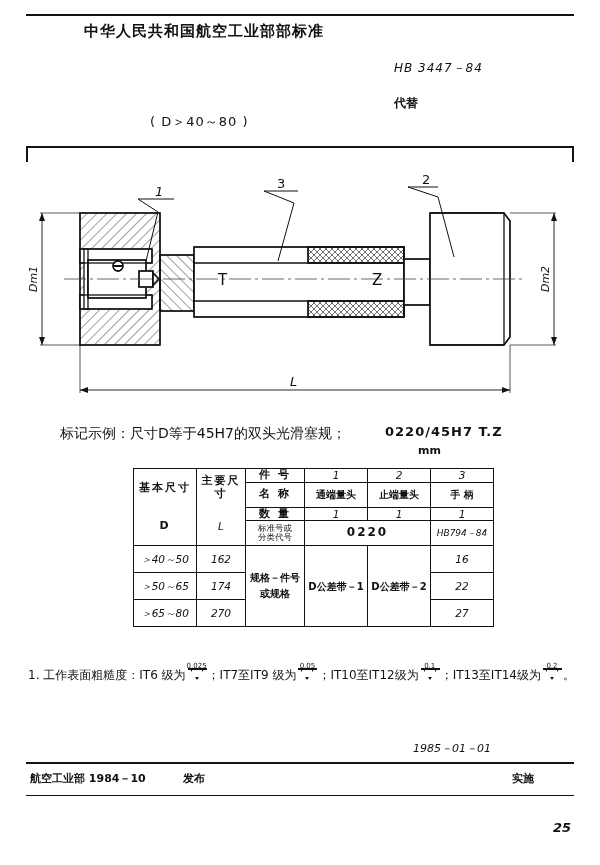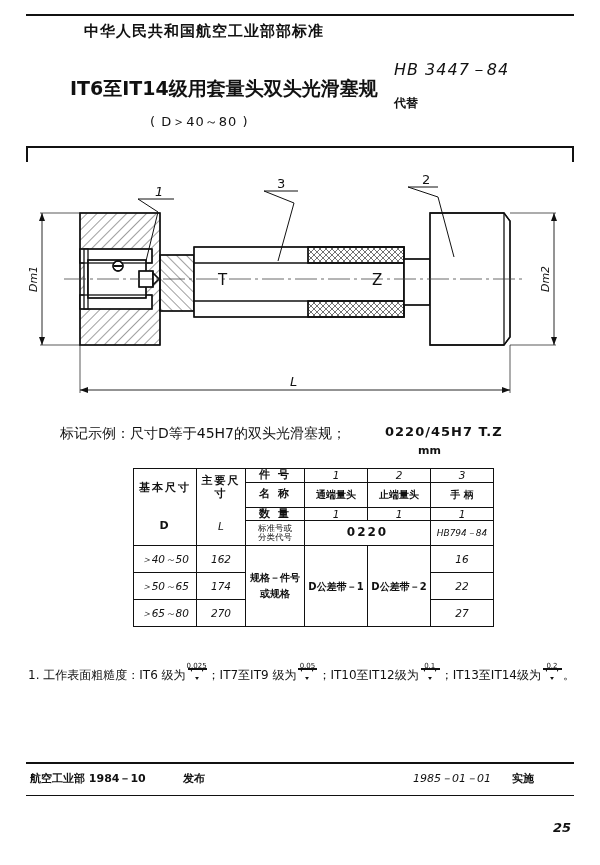--- a/index.html
+++ b/index.html
@@ -8,21 +8,21 @@
     font-family:"DejaVu Sans","Liberation Sans",sans-serif;
     color:#111;
   }
   .page{position:absolute;inset:0;}
 
   
   .top-rule{position:absolute;left:26px;top:14px;width:548px;height:2px;background:#111;}
   .hdr-org{position:absolute;left:84px;top:22px;font-size:15px;font-weight:bold;letter-spacing:1px;}
   .hdr-title{position:absolute;left:70px;top:76px;font-size:19px;font-weight:bold;letter-spacing:0px;white-space:nowrap;}
   .hdr-sub{position:absolute;left:150px;top:113px;font-size:13px;letter-spacing:1px;}
-  .hdr-std{position:absolute;left:394px;top:60px;font-size:16px;font-style:italic;letter-spacing:1px;text-align:center;}
+  .hdr-std{position:absolute;left:394px;top:60px;font-size:12px;font-style:italic;letter-spacing:1px;text-align:center;}
   .hdr-repl{position:absolute;left:394px;top:95px;font-size:12px;font-weight:bold;}
   .hdr-rule{position:absolute;left:26px;top:146px;width:548px;height:2px;background:#111;}
 
   .side-tick-l{position:absolute;left:26px;top:146px;width:2px;height:16px;background:#111;}
   .side-tick-r{position:absolute;left:572px;top:146px;width:2px;height:16px;background:#111;}
 
   
   .drawing{position:absolute;left:26px;top:165px;width:548px;height:235px;}
   .drawing svg{display:block;}
 
@@ -55,33 +55,32 @@
   .ra .tri{position:absolute;left:4px;top:2px;width:0;height:0;
     border-left:7px solid transparent;border-right:7px solid transparent;border-top:11px solid #111;}
   .ra .tri:after{content:"";position:absolute;left:-5px;top:-11px;width:10px;height:8px;background:#fff;}
   .ra .bar{position:absolute;left:2px;top:1px;width:19px;height:1.5px;background:#111;transform:rotate(-0deg);}
 
   
   .foot-rule1{position:absolute;left:26px;top:762px;width:548px;height:2px;background:#111;}
   .foot-rule2{position:absolute;left:26px;top:795px;width:548px;height:1px;background:#111;}
   .foot-left{position:absolute;left:30px;top:771px;font-size:11px;font-weight:bold;}
   .foot-pub{position:absolute;left:183px;top:771px;font-size:11px;font-weight:bold;}
-  .foot-date{position:absolute;left:413px;top:771px;font-size:11px;font-style:italic;}
+  .foot-date{position:absolute;left:413px;top:741px;font-size:11px;font-style:italic;}
   .foot-impl{position:absolute;left:512px;top:771px;font-size:11px;font-weight:bold;}
   .pageno{position:absolute;left:553px;top:820px;font-size:13px;font-weight:bold;font-style:italic;}
 </style>
 </head>
 <body>
 
 <div class="page">
 
   <div class="top-rule"></div>
 
   <div class="hdr-org">中华人民共和国航空工业部部标准</div>
-  <div class="hdr-title">IT6至IT14级用套量头双头光滑塞规</div>
   <div class="hdr-sub">( D＞40～80 )</div>
   <div class="hdr-std">HB 3447－84</div>
   <div class="hdr-repl">代替</div>
   <div class="hdr-rule"></div>
   <div class="side-tick-l"></div>
   <div class="side-tick-r"></div>
 
   <div class="drawing">
   <svg width="548" height="235" viewBox="0 0 548 235" xmlns="http://www.w3.org/2000/svg">
     <defs>

